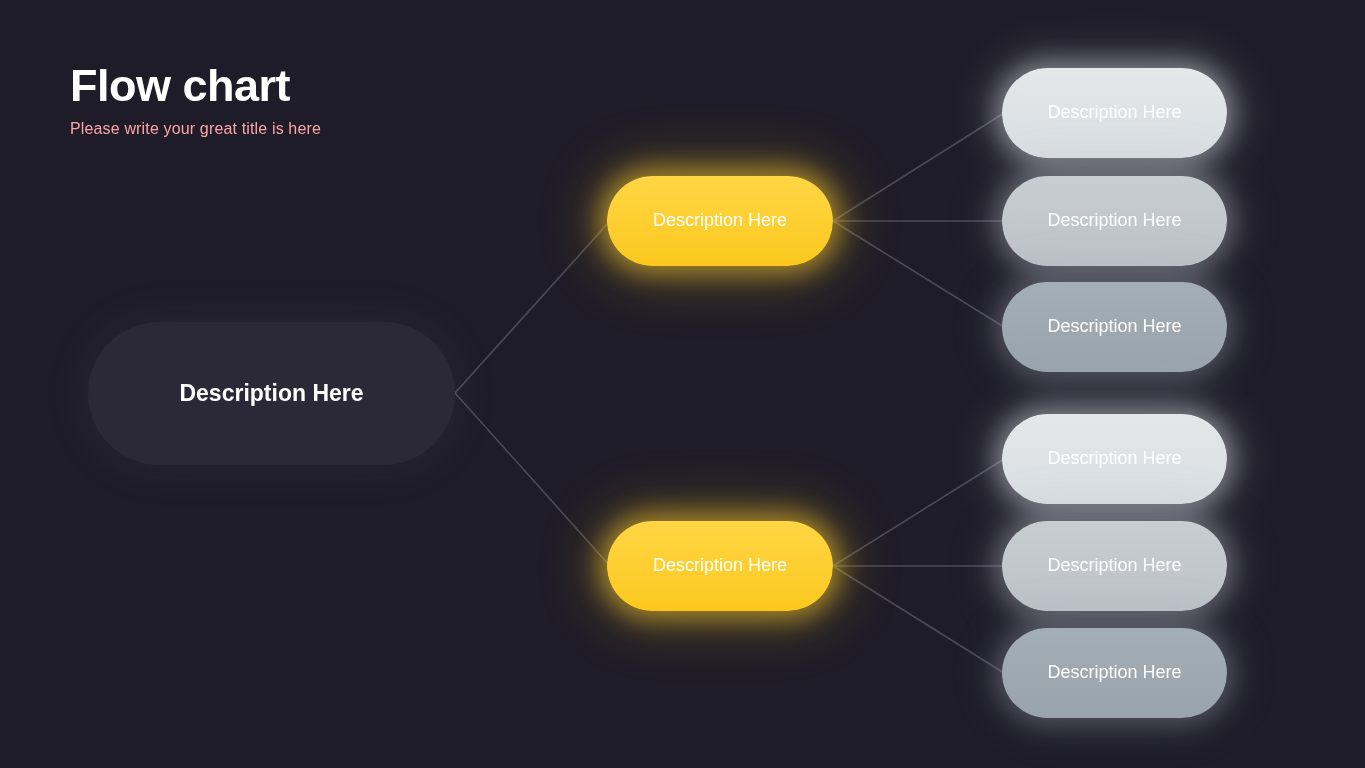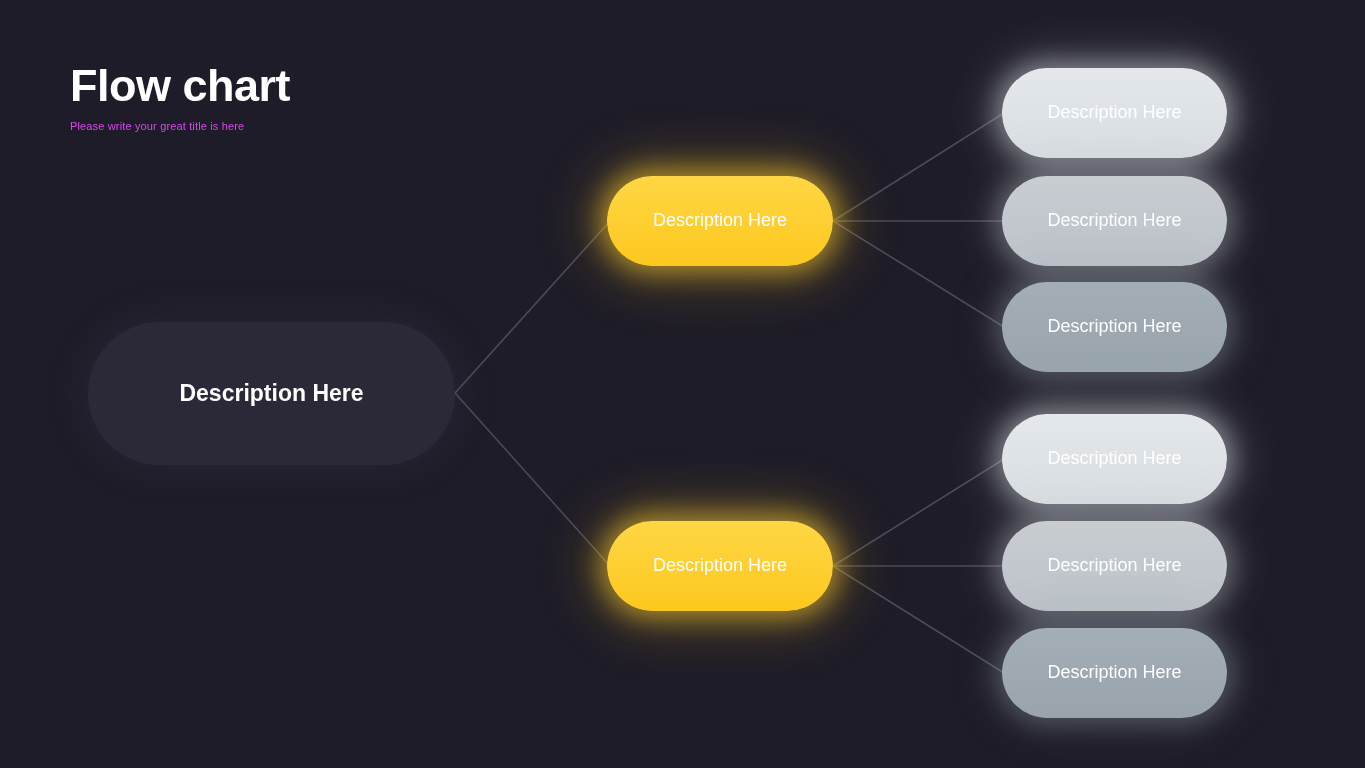--- a/index.html
+++ b/index.html
@@ -15,22 +15,22 @@
   
   #wires { position:absolute; inset:0; width:1365px; height:768px; z-index:1; }
 
   
   .heading { position:absolute; left:70px; top:62px; z-index:3; }
   .heading h1 {
     font-size:45px; font-weight:700; color:#ffffff;
     letter-spacing:-0.5px; line-height:1.05;
   }
   .heading .sub {
-    margin-top:11px; font-size:11px; font-weight:400;
-    color:#d946ef; letter-spacing:0.15px;
+    margin-top:11px; font-size:16px; font-weight:400;
+    color:#fca5a5; letter-spacing:0.15px;
   }
 
   
   .node {
     position:absolute; z-index:2;
     display:flex; align-items:center; justify-content:center;
     text-align:center; border-radius:999px;
     line-height:1.32;
   }
   .node .label { display:block; padding:0 18px; }

